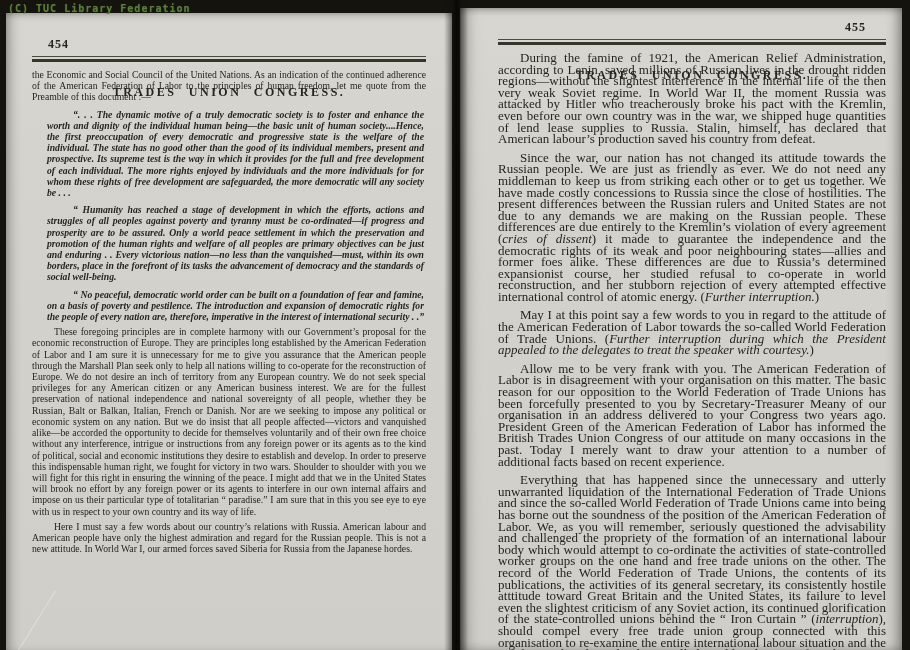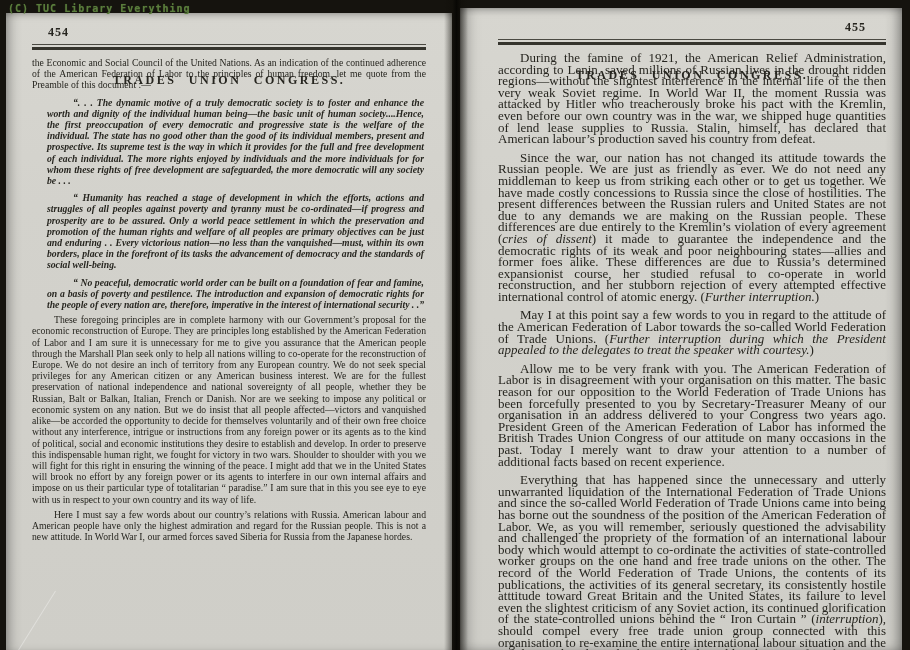--- a/index.html
+++ b/index.html
@@ -31,21 +31,21 @@
     text-shadow: 0 0 1px rgba(90,125,60,.65);
   }
   .page {
     position: absolute;
     background: linear-gradient(180deg, #d7d6d0 0%, var(--paper) 30%, #cfcec8 100%);
     color: var(--ink);
   }
   .page-left {
     left: 6px; top: 13px;
     width: 446px; height: 637px;
-    padding: 12px 26px 0 26px;
+    padding: 24px 26px 0 26px;
     box-shadow: inset 9px 0 14px -8px rgba(0,0,0,.45),
                 inset 0 6px 9px -6px rgba(0,0,0,.35),
                 inset -5px 0 10px -7px rgba(0,0,0,.35);
   }
   .page-right {
     left: 460px; top: 8px;
     width: 442px; height: 642px;
     padding: 12px 16px 0 38px;
     box-shadow: inset 11px 0 16px -8px rgba(0,0,0,.55),
                 inset -9px 0 13px -6px rgba(0,0,0,.45),
@@ -110,21 +110,21 @@
     margin-top: 6px;
     text-indent: 26px;
   }
   .em { font-style: italic; margin-top: 40px; }
 </style>
 </head>
 <body>
 
 <div class="scan">
 
-  <div class="watermark">(C) TUC Library Everything</div>
+  <div class="watermark">(C) TUC Library Federation</div>
 
   <div class="page page-left">
     <div class="header">
       <span class="pagenum">454</span>
       <span class="title">TRADES UNION CONGRESS.</span>
     </div>
     <div class="rule-thin"></div>
     <div class="rule-thick"></div>
     <div class="body-text">
         <p class="para noindent"><span>the Economic and Social Council of the United Nations.  As an indication of the continued adherence of the American Federation of Labor to the principles of human freedom, let me quote from the Preamble of this document :—</span></p>

